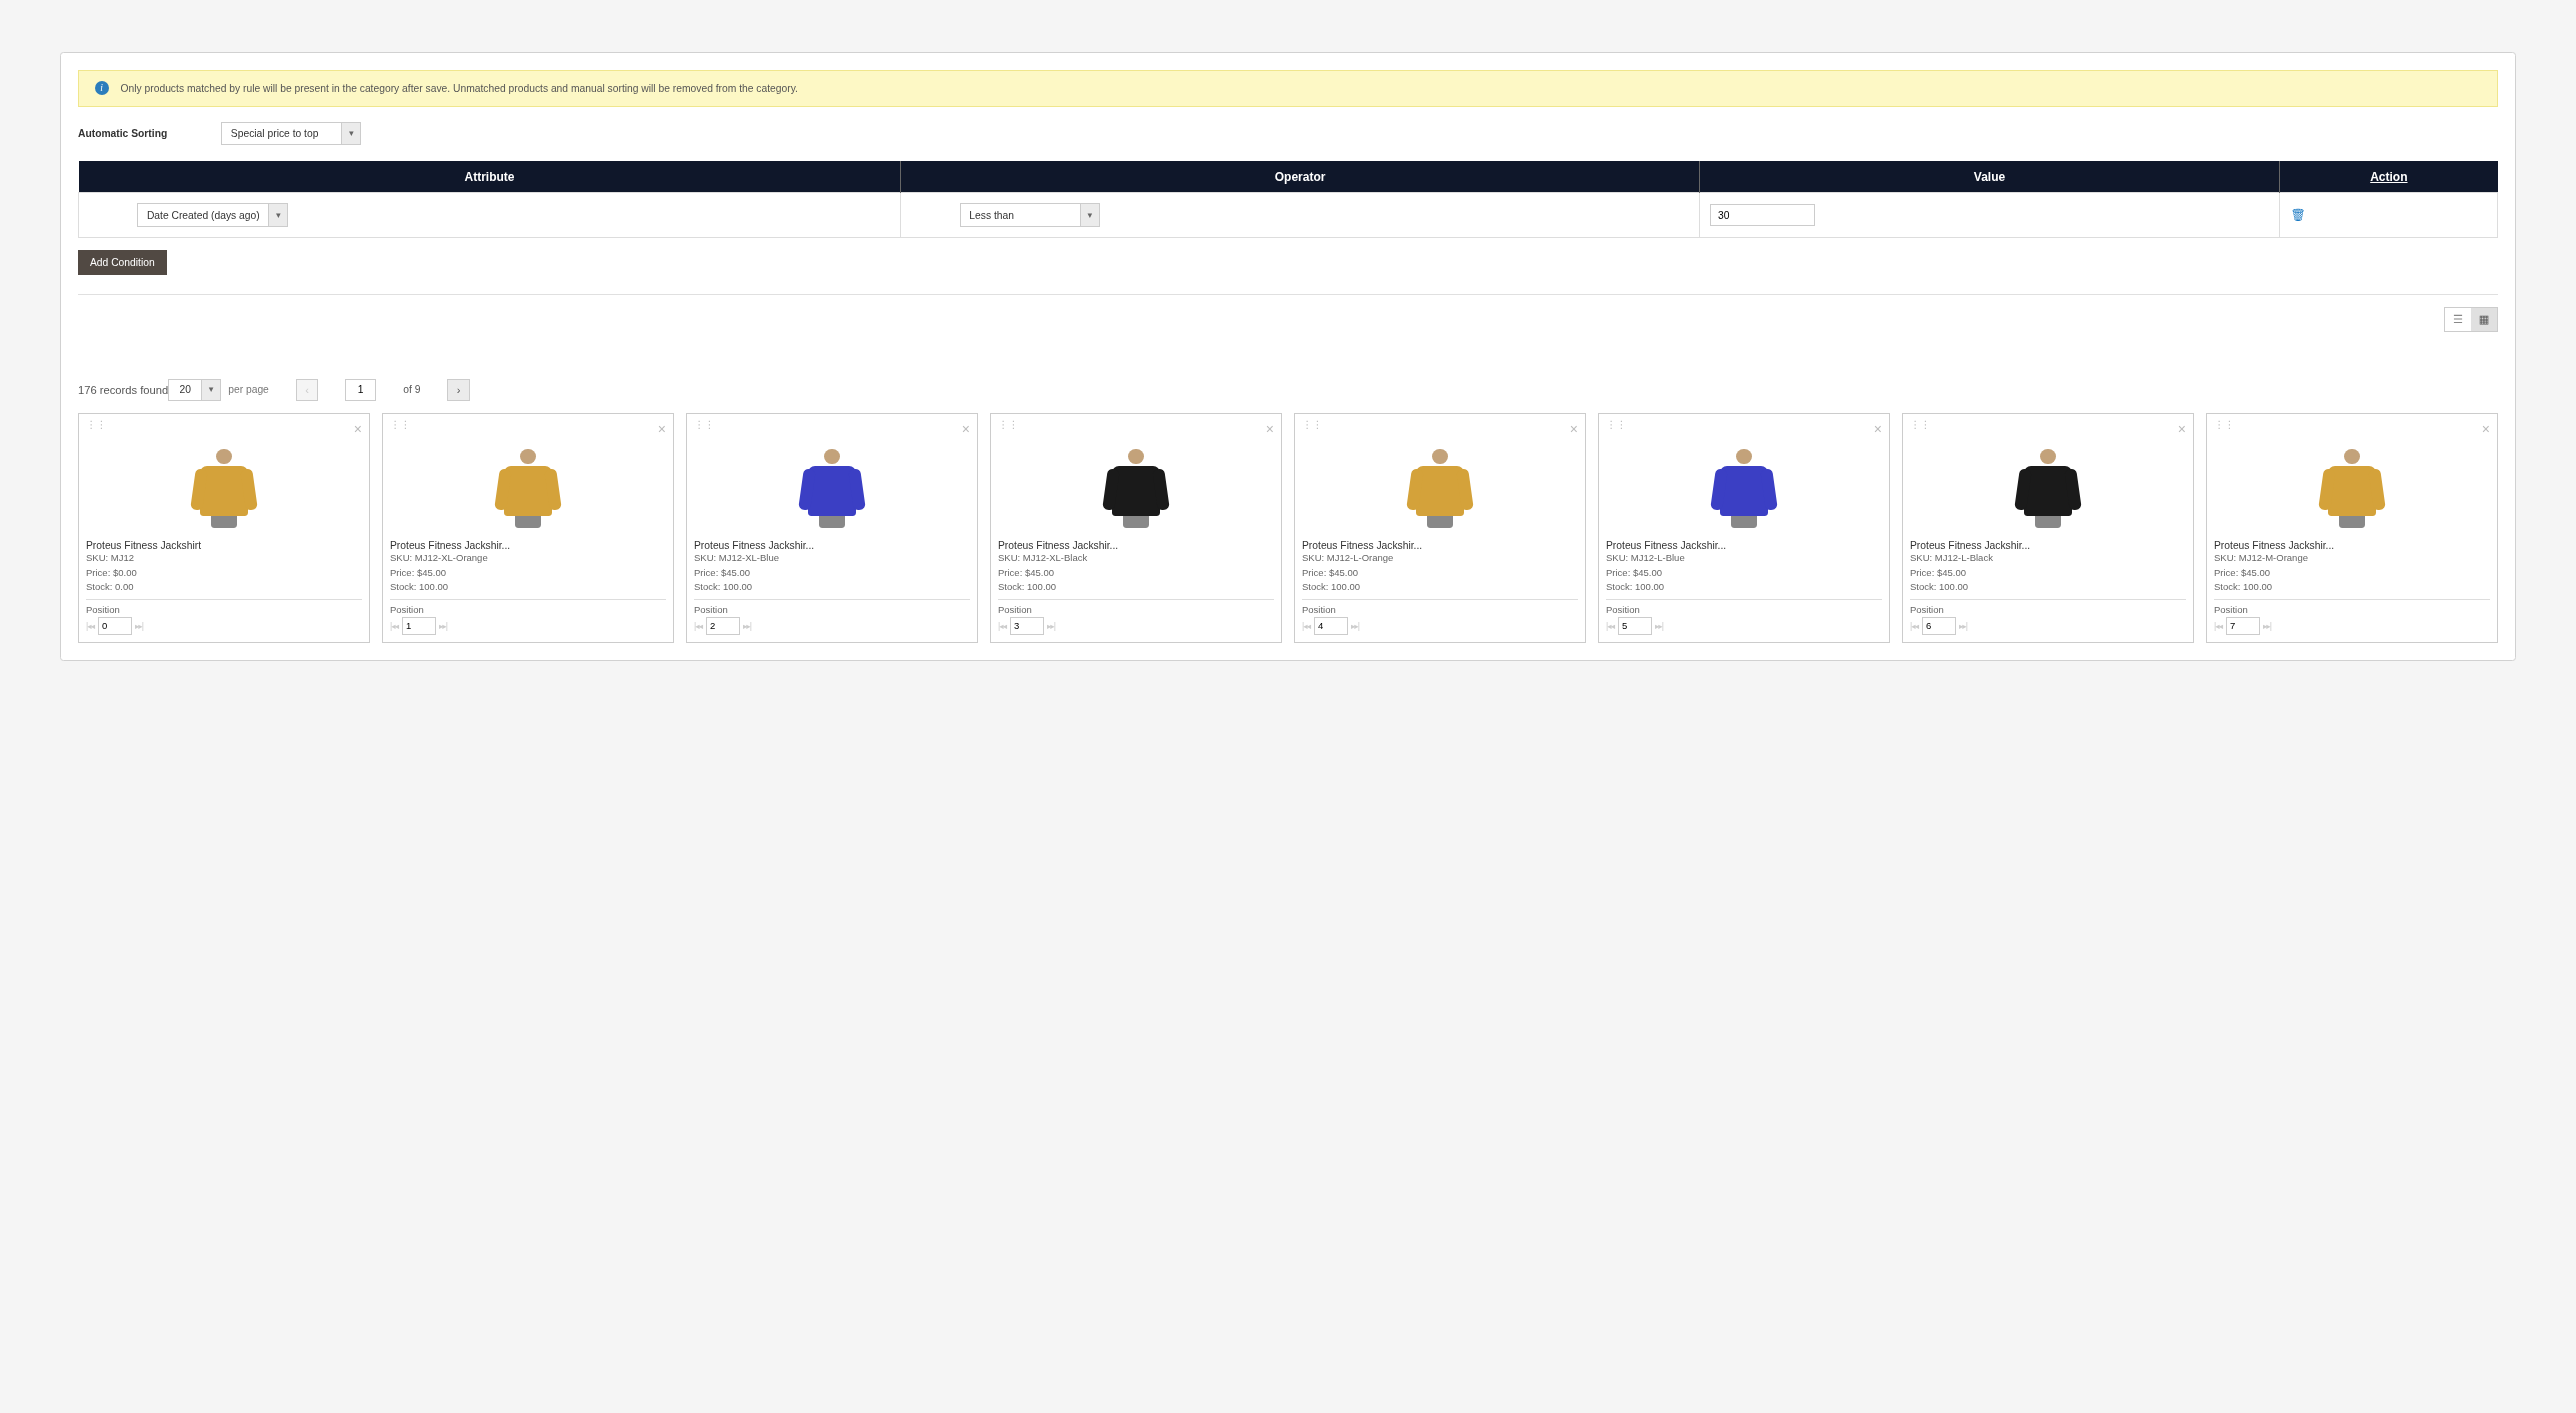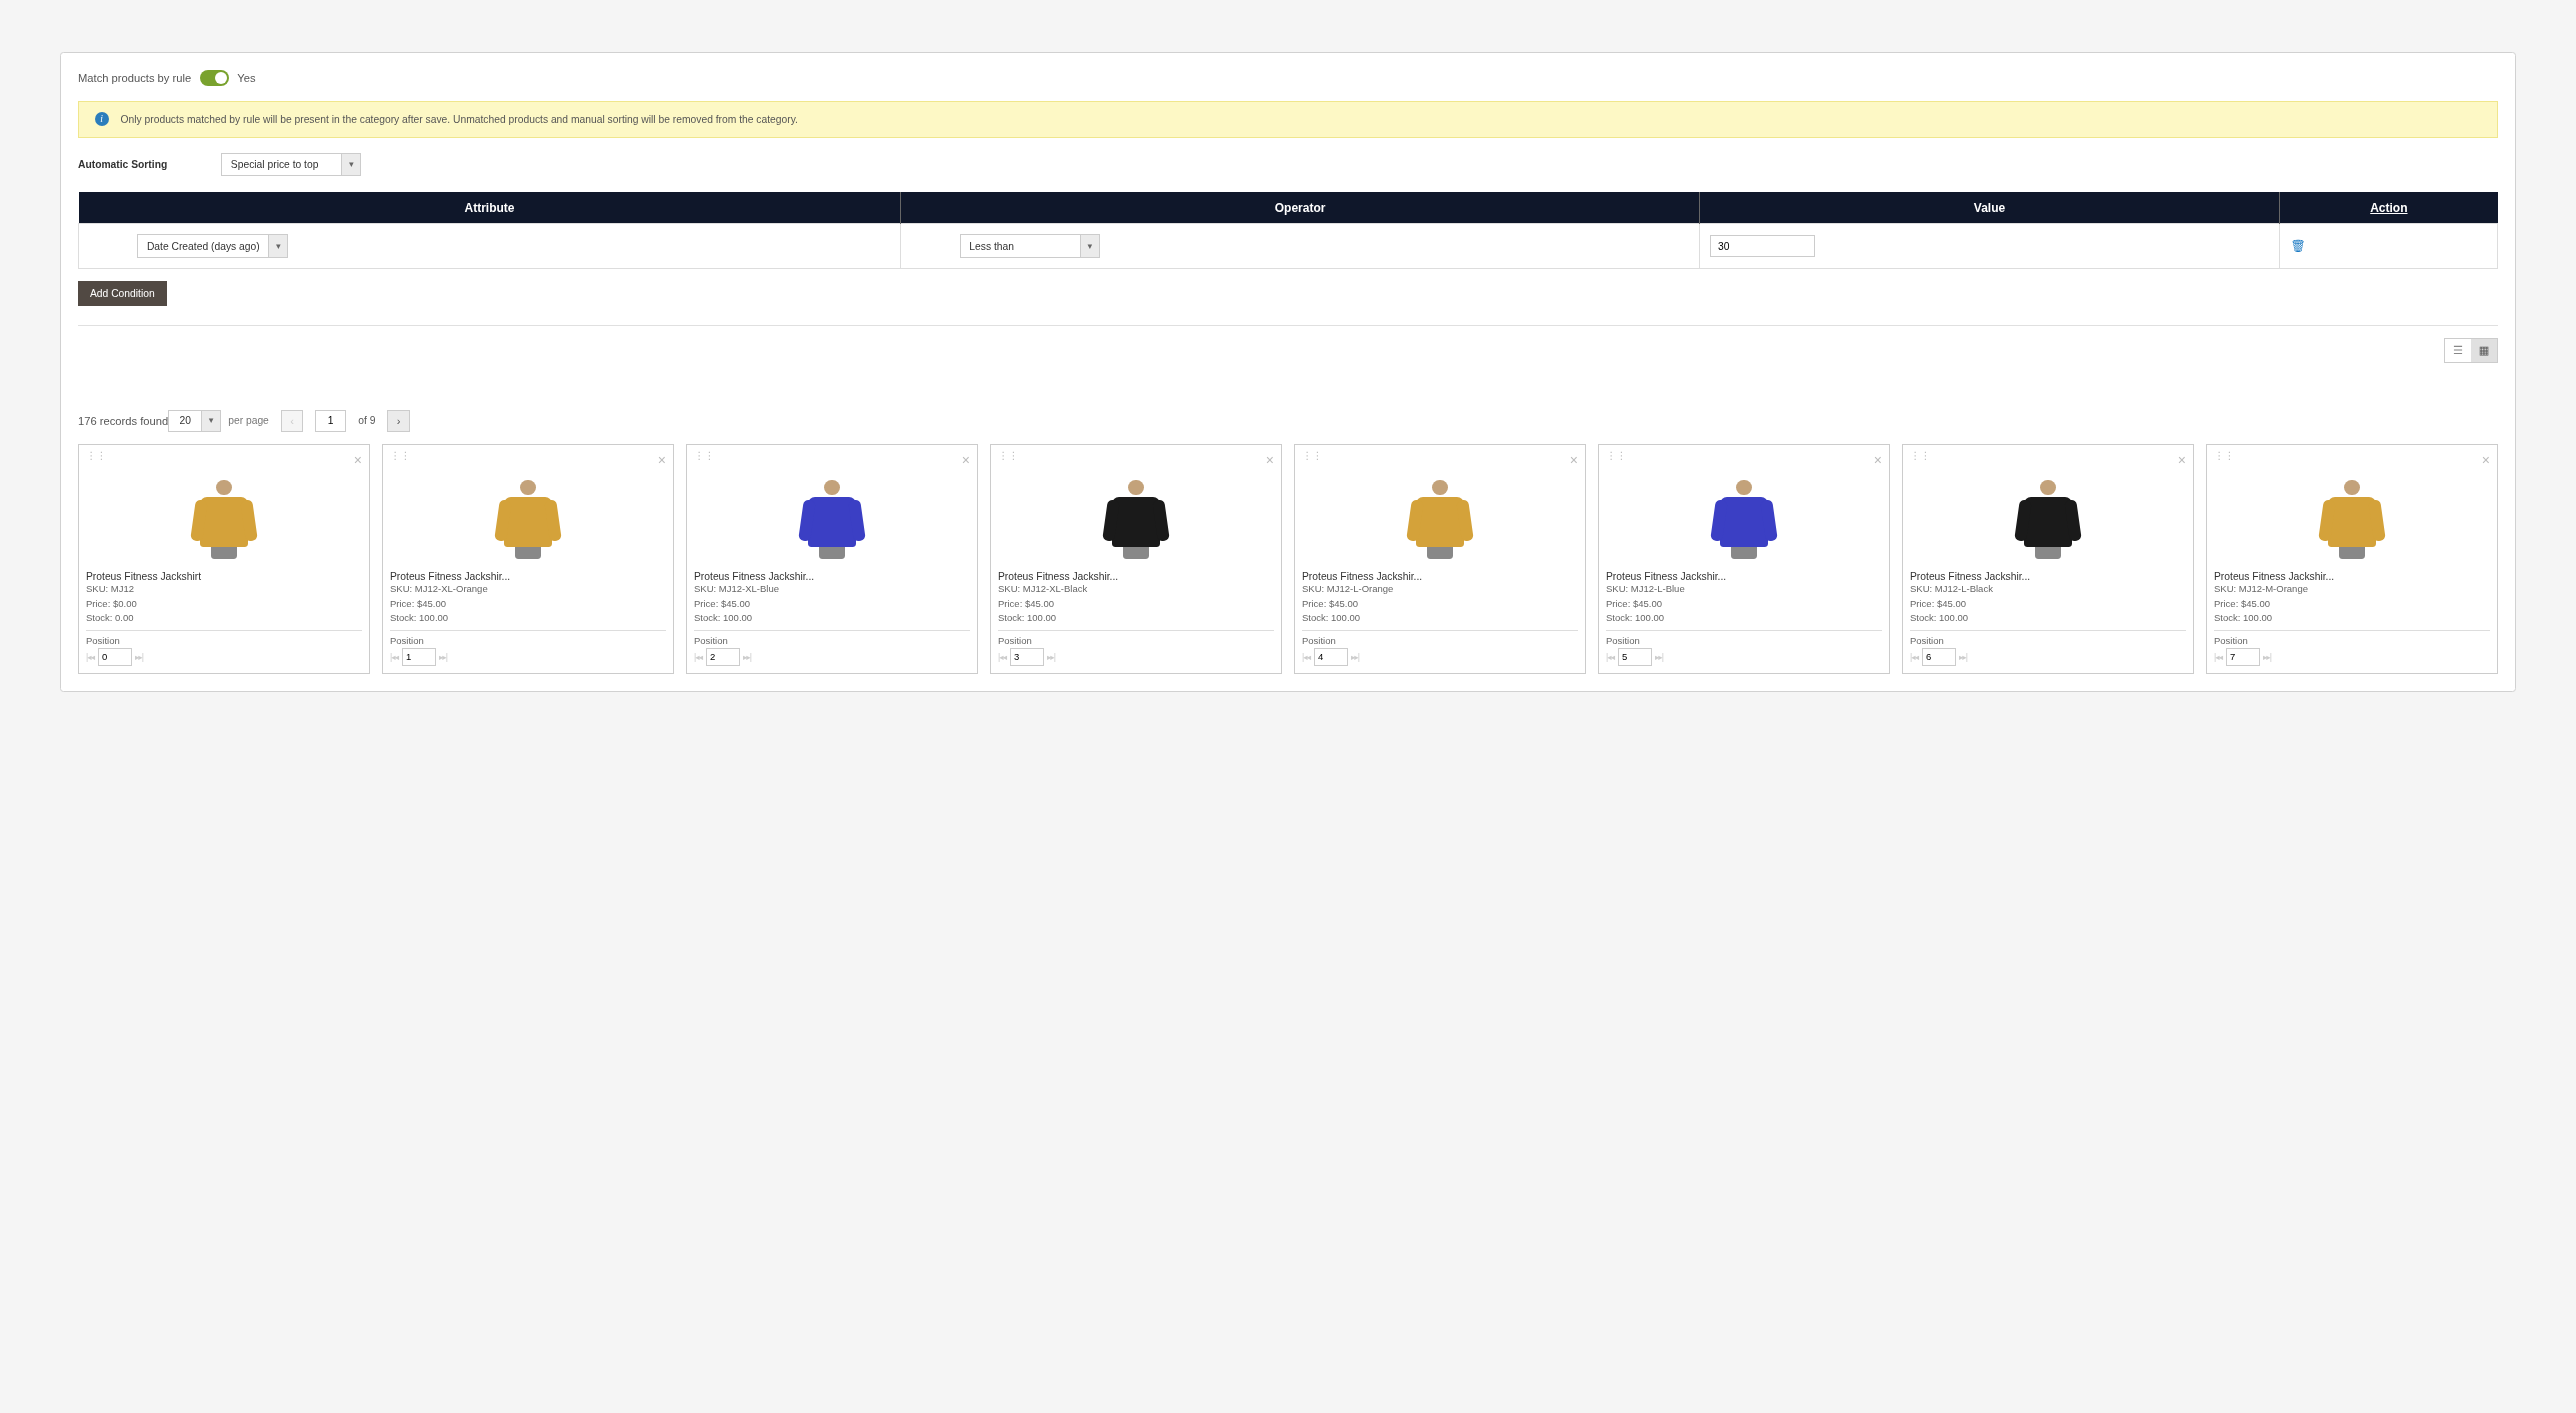--- a/index.html
+++ b/index.html
@@ -28,21 +28,21 @@
 .value-input { border: 0.9px solid #ccc; padding: 4.3px 7px; width: 105px; font-size: 10.3px; }
 .delete-icon { color: #1979c3; cursor: pointer; font-size: 12px; }
 .add-btn { background: #514943; color: #fff; border: none; padding: 7px 12px; font-size: 10.3px; cursor: pointer; margin-top: 12px; }
 hr.divider { border: none; border-top: 0.9px solid #e0e0e0; margin: 19px 0 12px; }
 .view-toggle-row { display: flex; justify-content: flex-end; margin-bottom: 12px; }
 .view-toggle { border: 0.9px solid #ccc; display: flex; }
 .view-btn { width: 26px; height: 22.4px; display: flex; align-items: center; justify-content: center; cursor: pointer; background: #fff; color: #888; }
 .view-btn.active { background: #e0e0e0; color: #555; }
 .pager-row { display: flex; align-items: center; margin-bottom: 12px; margin-top: 47px; }
 .records-found { font-size: 11.2px; color: #555; }
-.pager-right { display: flex; align-items: center; gap: 12px; }
+.pager-right { display: flex; align-items: center; gap: 27px; }
 .per-page-wrap { display: flex; align-items: center; gap: 7px; }
 .per-page-box { display: flex; }
 .per-page-text { border: 0.9px solid #ccc; padding: 4.3px 8.6px; background: #fff; width: 34px; text-align: center; font-size: 10.3px; }
 .per-page-label { color: #777; font-size: 10.3px; }
 .nav-btn { border: 0.9px solid #ccc; background: #ebebeb; width: 22.4px; height: 22.4px; display: flex; align-items: center; justify-content: center; cursor: pointer; color: #555; }
 .nav-btn.disabled { color: #ccc; cursor: default; background: #f5f5f5; }
 .page-input { border: 0.9px solid #ccc; width: 31px; height: 22.4px; text-align: center; font-size: 10.3px; background: #fff; }
 .page-total { color: #555; font-size: 10.3px; }
 .grid { display: grid; grid-template-columns: repeat(8, 1fr); gap: 12px; }
 .card { border: 0.9px solid #ccc; background: #fff; padding: 7px; position: relative; font-size: 10.3px; }
@@ -67,27 +67,20 @@
 .pos-ctrl { display: flex; align-items: center; gap: 3.4px; margin-top: 1.7px; }
 .pos-arrow { color: #ccc; font-size: 8.6px; cursor: pointer; letter-spacing: -0.9px; }
 .pos-input { border: 0.9px solid #ccc; width: 34px; padding: 2.6px 3.4px; font-size: 9.5px; text-align: left; }
 </style>
 </head>
 <body>
 
 <div class="panel">
   <div class="panel-body">
 
-    <div class="toggle-row">
-      <span class="toggle-label">Match products by rule</span>
-      <div class="toggle">
-        <div class="toggle-knob"></div>
-      </div>
-      <span class="toggle-value">Yes</span>
-    </div>
 
     <div class="notice">
       <div class="notice-icon">i</div>
       <span>Only products matched by rule will be present in the category after save. Unmatched products and manual sorting will be removed from the category.</span>
     </div>
 
     <div class="sort-row">
       <span class="sort-label">Automatic Sorting</span>
       <div class="select-wrap">
         <div class="select-text">Special price to top</div>

